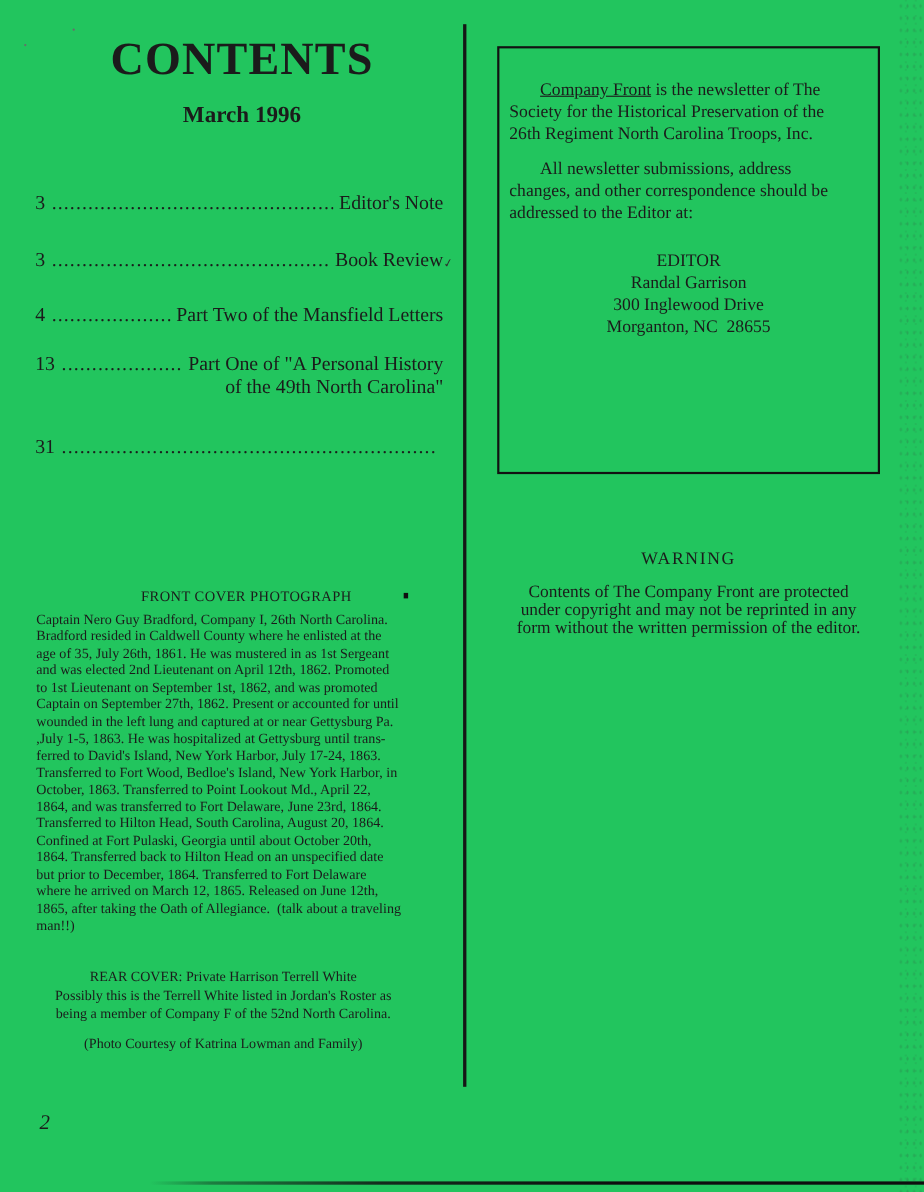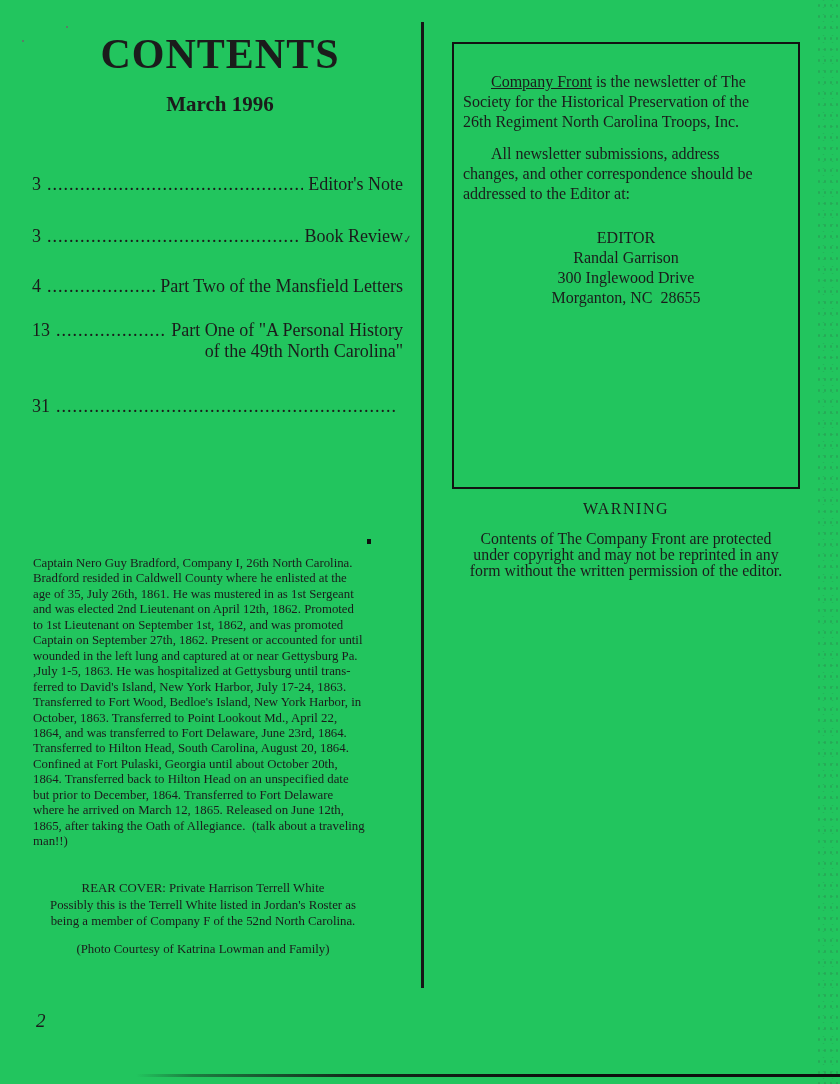--- a/index.html
+++ b/index.html
@@ -26,21 +26,21 @@
     font-size:13.2px;letter-spacing:.4px;}
   .head-mark{position:absolute;left:367px;top:539px;width:4px;height:5px;background:#101010;}
   .fc-body{position:absolute;left:33px;top:556px;width:380px;font-size:12.8px;
     line-height:15.45px;white-space:pre;font-family:Liberation Serif, serif;}
   .rc{position:absolute;left:17px;top:880px;width:372px;text-align:center;
     font-size:12.8px;line-height:16.5px;white-space:pre;}
   .credit{top:941px;}
   .pagenum{position:absolute;left:36px;top:1010px;font-size:19px;font-style:italic;}
   
   .divider{position:absolute;left:421px;top:22px;width:2.5px;height:966px;background:#161616;}
-  .box{position:absolute;left:452px;top:42px;width:348px;height:447px;
+  .box{position:absolute;left:452px;top:42px;width:348px;height:389px;
     border:2px solid #121212;box-sizing:border-box;padding:28px 9px 0 9px;
     font-size:16px;line-height:20px;}
   .box p{margin:0;white-space:pre;}
   .box .p1,.box .p2{text-indent:28px;}
   .box .p2{margin-top:12px;}
   .box .addr{text-align:center;margin-top:24px;white-space:pre;}
   .box .addr2{text-align:center;margin-top:16px;white-space:pre;}
   .u{text-decoration:underline;}
   .warning{position:absolute;left:430px;top:500px;width:392px;text-align:center;}
   .w-head{font-size:16px;letter-spacing:1.5px;}
@@ -84,20 +84,21 @@
     <span class="toc-num">13</span>
     <span class="toc-dots">....................................................................................................</span>
     <span class="toc-label">Part One of "A Personal History
 of the 49th North Carolina"</span>
   </div>
   <div class="toc-row r5">
     <span class="toc-num">31</span>
     <span class="toc-dots">....................................................................................................</span>
   </div>
 
+  <div class="fc-head">FRONT COVER PHOTOGRAPH</div>
   <div class="head-mark"></div>
   <div class="fc-body">Captain Nero Guy Bradford, Company I, 26th North Carolina.
 Bradford resided in Caldwell County where he enlisted at the
 age of 35, July 26th, 1861. He was mustered in as 1st Sergeant
 and was elected 2nd Lieutenant on April 12th, 1862. Promoted
 to 1st Lieutenant on September 1st, 1862, and was promoted
 Captain on September 27th, 1862. Present or accounted for until
 wounded in the left lung and captured at or near Gettysburg Pa.
 ,July 1-5, 1863. He was hospitalized at Gettysburg until trans-
 ferred to David's Island, New York Harbor, July 17-24, 1863.

